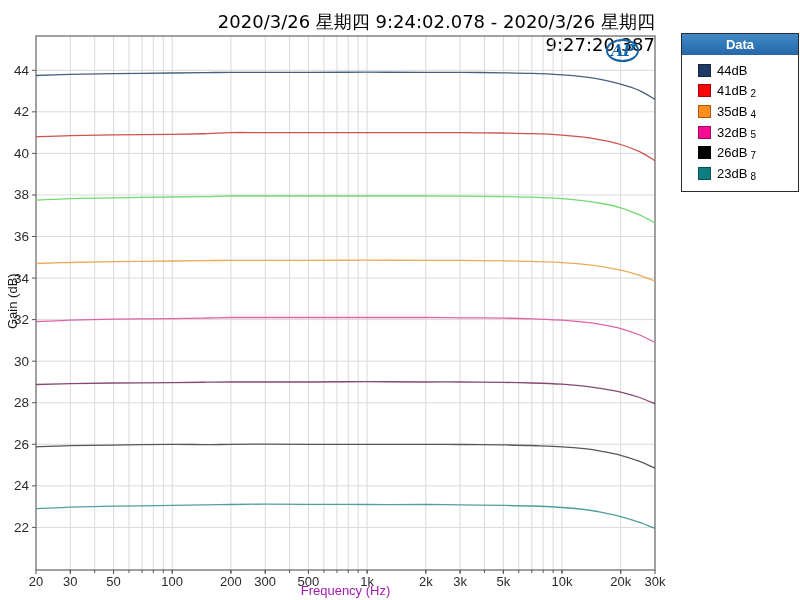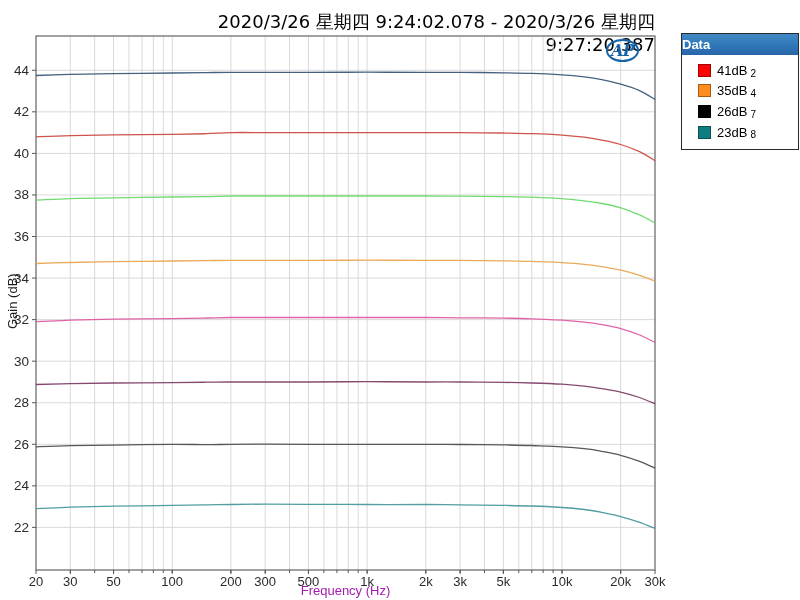--- a/index.html
+++ b/index.html
@@ -11,21 +11,21 @@
   .chart-subtitle{position:absolute;left:150px;top:10px;width:505px;text-align:right;
                   font-size:18px;font-family:"DejaVu Sans","Liberation Sans",sans-serif;}
   .xlabel{position:absolute;left:36px;top:583px;width:619px;text-align:center;font-size:13px;color:#a21caf;}
   .ylabel{position:absolute;left:5px;top:236px;height:130px;width:16px;
           writing-mode:vertical-rl;transform:rotate(180deg);text-align:center;font-size:13px;color:#1a1a1a;}
   .ap-logo{position:absolute;left:606px;top:39px;width:29px;height:19px;border-radius:50%;
            display:flex;align-items:center;justify-content:center;
            font-family:"DejaVu Serif","Liberation Serif",serif;font-style:italic;font-weight:bold;
            font-size:16px;letter-spacing:-1px;}
   .legend{position:absolute;left:681px;top:33px;width:116px;background:#fff;border:1px solid #2b2b2b;}
-  .legend-header{height:21px;line-height:21px;color:#fff;font-weight:bold;font-size:13px;
+  .legend-header{height:21px;line-height:21px;text-align:center;color:#fff;font-weight:bold;font-size:13px;
                  background:linear-gradient(180deg,#4189c6 0%,#2e75b6 60%,#2866a8 100%);}
   .legend-items{padding:5px 0 7px 0;}
   .legend-item{height:20.6px;display:flex;align-items:center;padding-left:16px;font-size:13px;cursor:default;}
   .swatch{width:13px;height:13px;margin-right:6px;border:1px solid rgba(0,0,0,.35);box-sizing:border-box;flex:0 0 auto;}
   .sub{font-size:10px;margin-left:3px;align-self:flex-end;padding-bottom:2px;}
 </style>
 </head>
 <body>
 
 <div id="screen">
@@ -165,30 +165,39 @@
   <div class="ylabel">Gain (dB)</div>
 
   <div class="ap-logo" style="border: 2px solid rgb(20, 100, 168); color: rgb(20, 100, 168);">
     <span>AP</span>
   </div>
 
   <div class="legend">
     <div class="legend-header">Data</div>
     <div class="legend-items" id="legend-items">
         <div class="legend-item">
+          <span class="swatch" style="background: rgb(31, 56, 100);"></span>
+          <span>44dB</span>
+        </div>
+        <div class="legend-item">
           <span class="swatch" style="background: rgb(251, 6, 6);"></span>
           <span>41dB</span>
           <span class="sub">2</span>
         </div>
         <div class="legend-item">
           <span class="swatch" style="background: rgb(255, 141, 30);"></span>
           <span>35dB</span>
           <span class="sub">4</span>
         </div>
         <div class="legend-item">
+          <span class="swatch" style="background: rgb(246, 13, 146);"></span>
+          <span>32dB</span>
+          <span class="sub">5</span>
+        </div>
+        <div class="legend-item">
           <span class="swatch" style="background: rgb(0, 0, 0);"></span>
           <span>26dB</span>
           <span class="sub">7</span>
         </div>
         <div class="legend-item">
           <span class="swatch" style="background: rgb(15, 126, 130);"></span>
           <span>23dB</span>
           <span class="sub">8</span>
         </div>
       </div>

